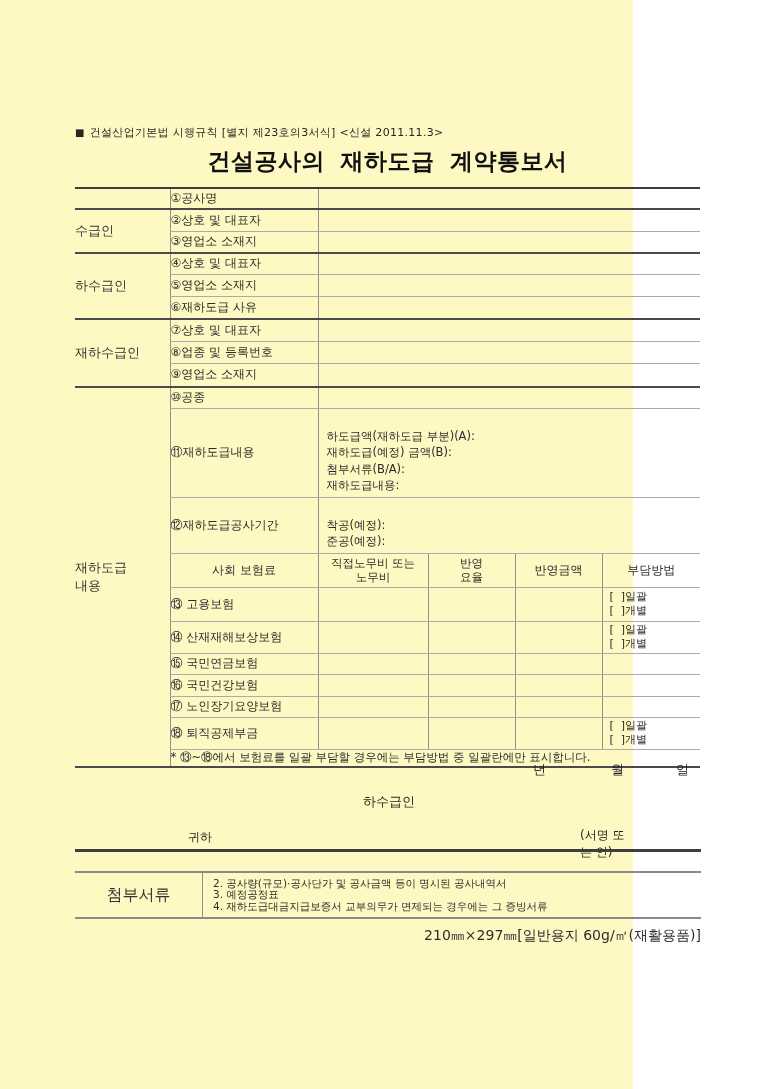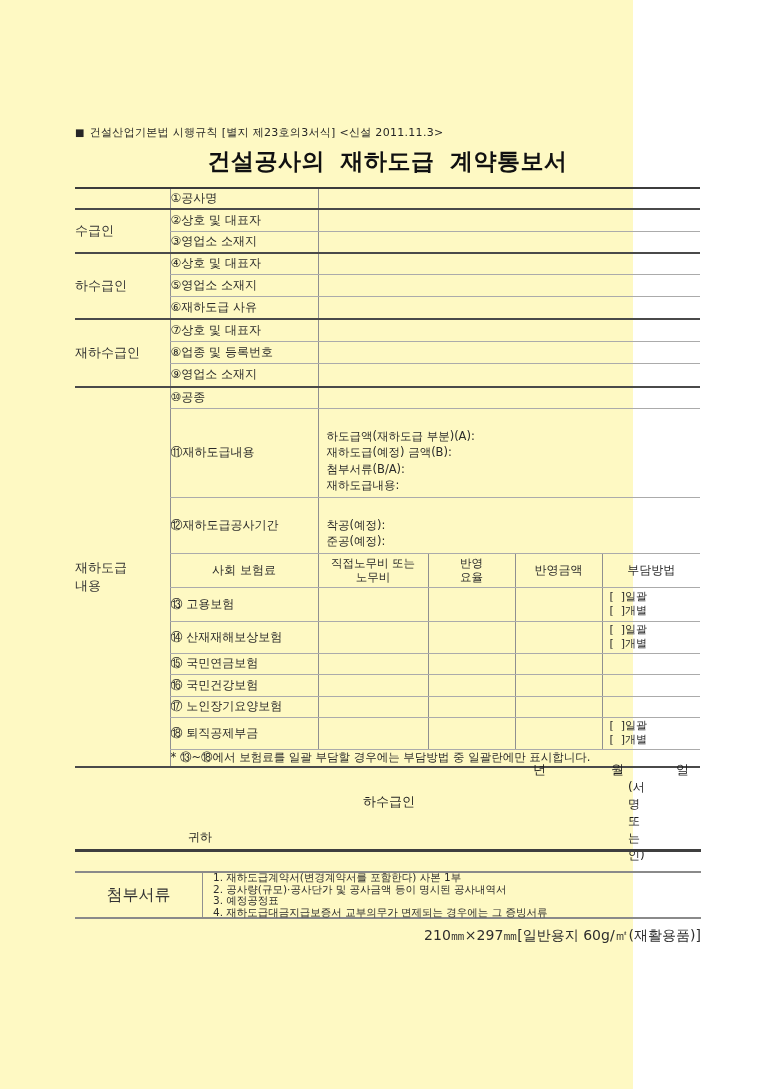--- a/index.html
+++ b/index.html
@@ -24,21 +24,21 @@
   .lines{padding:19px 0 3px 8px;line-height:16.5px;font-size:11.5px;}
   .opt{padding-left:7px;font-size:11px;line-height:14px;white-space:pre;}
   td.note-cell{padding-left:8px;font-size:11.5px;color:#2a2a2a;}
   .hdr2{line-height:14px;font-size:11.5px;text-align:center;}
 
   .decl-statement{position:absolute;left:88px;top:730px;font-size:12.5px;color:#222;}
   .date-y{position:absolute;left:533px;top:761px;font-size:13px;}
   .date-m{position:absolute;left:611px;top:761px;font-size:13px;}
   .date-d{position:absolute;left:676px;top:761px;font-size:13px;}
   .signer{position:absolute;left:363px;top:793px;font-size:13px;}
-  .sign-note{position:absolute;left:580px;top:779px;font-size:12px;margin-left:48px;}
+  .sign-note{position:absolute;left:580px;top:827px;font-size:12px;}
   .recipient{position:absolute;left:188px;top:829px;font-size:12px;text-align:center;}
 
   .sep-thick{position:absolute;left:75px;top:849px;width:626px;height:3px;background:#3f3f3f;}
 
   .attach{position:absolute;left:75px;top:871px;width:626px;height:48px;border-top:2px solid #8a8a8a;border-bottom:2px solid #8a8a8a;display:flex;box-sizing:border-box;}
   .attach-label{width:128px;display:flex;align-items:center;justify-content:center;font-size:16px;color:#333;border-right:1px solid #909090;box-sizing:border-box;}
   .attach-items{flex:1;padding:2px 6px 2px 10px;display:flex;flex-direction:column;justify-content:center;}
   .attach-items div{font-size:10.5px;line-height:11.5px;color:#2d2d2d;}
 
   .paper-spec{position:absolute;left:300px;top:927px;width:401px;text-align:right;font-size:14px;color:#2d2d2d;}
@@ -223,21 +223,20 @@
   <span class="signer">하수급인</span>
   <span class="sign-note">(서명 또는 인)</span>
 
   <span class="recipient">귀하</span>
 
   <div class="sep-thick"></div>
 
   <div class="attach">
     <div class="attach-label">첨부서류</div>
     <div class="attach-items">
-      <div>1. 재하도급계약서(변경계약서를 포함한다) 사본 1부</div>
       <div>2. 공사량(규모)·공사단가 및 공사금액 등이 명시된 공사내역서</div>
       <div>3. 예정공정표</div>
       <div>4. 재하도급대금지급보증서 교부의무가 면제되는 경우에는 그 증빙서류</div>
     </div>
   </div>
 
   <div class="paper-spec">210㎜×297㎜[일반용지 60g/㎡(재활용품)]</div>
 
 </div>
 

